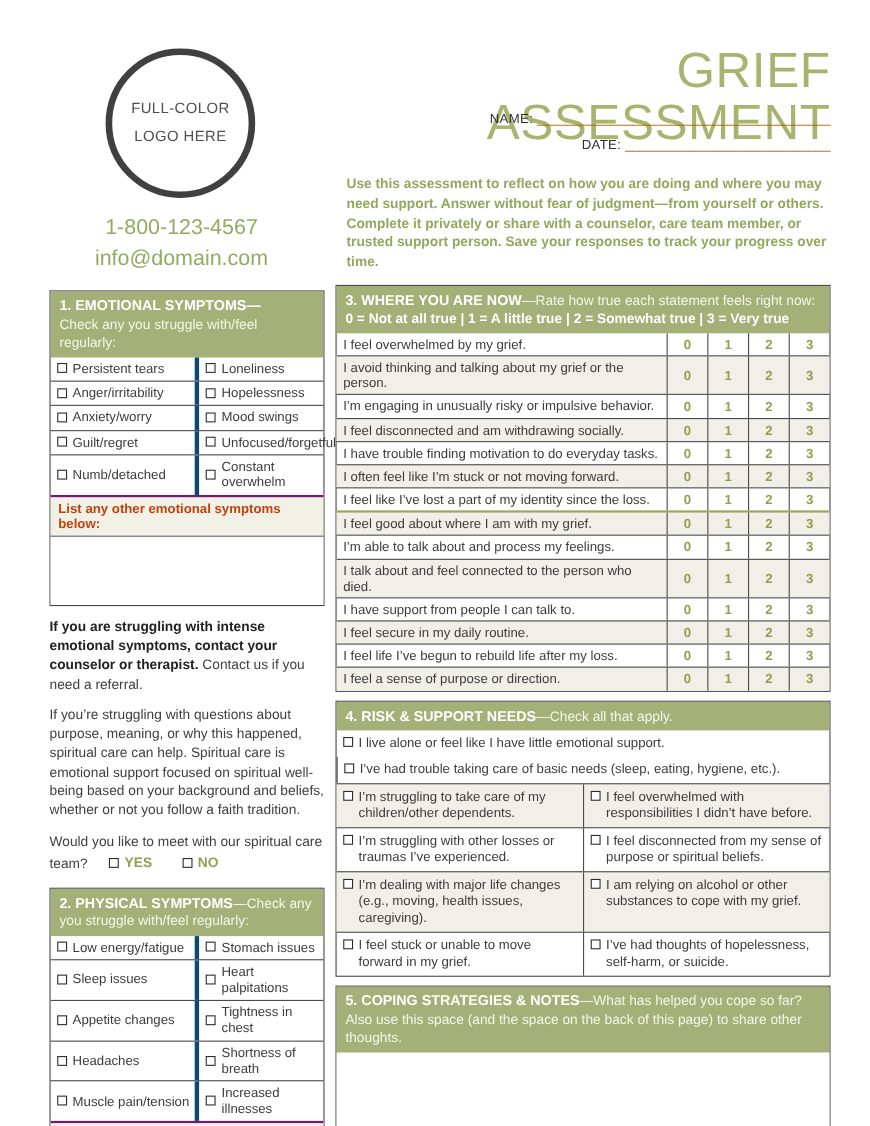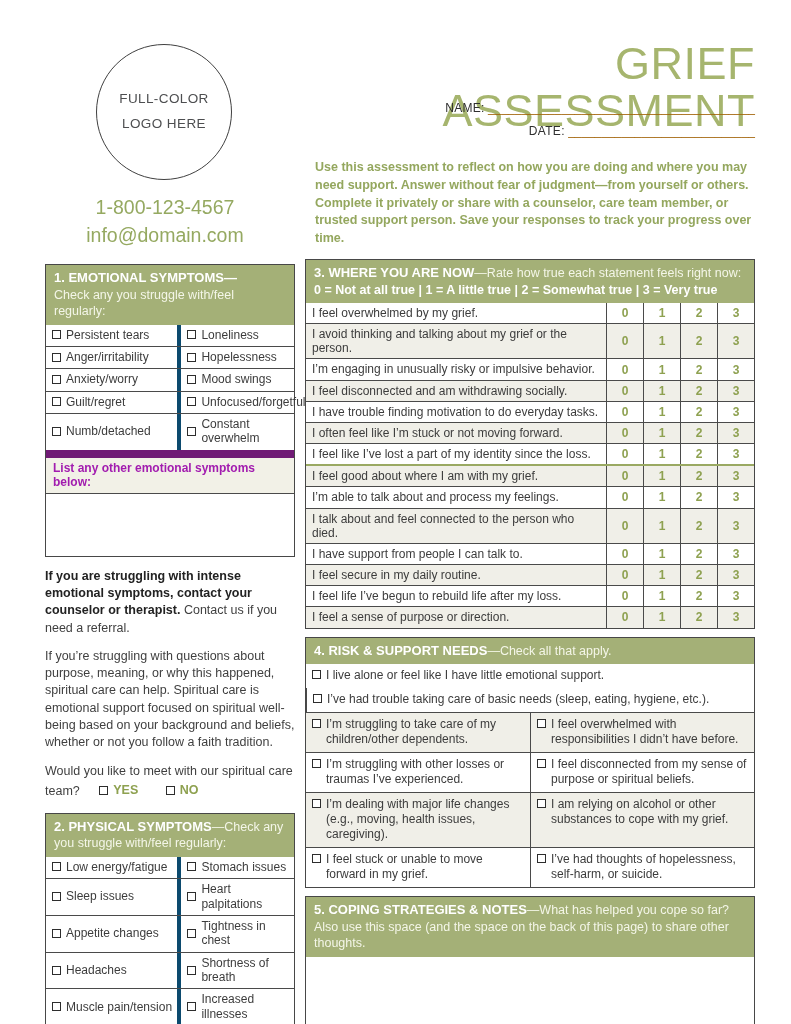--- a/index.html
+++ b/index.html
@@ -5,21 +5,21 @@
   * { box-sizing: border-box; margin: 0; padding: 0; }
   body { background: #e8e8e8; font-family: "Liberation Sans", "DejaVu Sans", sans-serif; }
   .page {
     position: relative; width: 791px; height: 1024px; background: #fff;
     margin: 0 auto; overflow: hidden; color: #3c3c3c;
   }
 
   
   .logo-circle {
     position: absolute; left: 96px; top: 44px; width: 136px; height: 136px;
-    border: 1px solid #404040; border-radius: 50%;
+    border: 6px solid #404040; border-radius: 50%;
     display: flex; flex-direction: column; align-items: center; justify-content: center;
     color: #4d4e50; font-size: 13.5px; letter-spacing: .4px; line-height: 1.85;
   }
   .contact-block { position: absolute; left: 40px; top: 193px; width: 250px; text-align: center;
     color: #95a961; font-size: 19.5px; line-height: 1.45; }
   .page-title {
     position: absolute; left: 300px; top: 40px; width: 455px; text-align: right;
     font-size: 45px; font-weight: 400; letter-spacing: .5px; color: #a6b56e; line-height: 1.05;
   }
   .namedate { position: absolute; left: 305px; top: 101px; width: 450px; text-align: right;
@@ -44,22 +44,22 @@
   .sec-header .scale { font-weight: bold; display: block; }
 
   
   .ck-row { display: flex; border-top: 1px solid #4a4a4a; }
   .ck-row:first-child { border-top: none; }
   .ck-cell { flex: 0 0 53%; padding: 3px 4px 4px 6px; font-size: 12px; line-height: 1.2;
     display: flex; align-items: center; }
   .ck-cell-r { flex: 0 0 47%; border-left: 4px solid #0c4a6e; }
   .cbx { flex: 0 0 auto; display: inline-block; width: 9px; height: 9px;
     border: 1.3px solid #2d2d2d; margin-right: 5px; background: #fff; }
-  .strip { background: #f2f1e7; color: #a21caf; font-weight: bold; font-size: 12px;
-    padding: 3px 7px 4px 7px; border-top: 8px solid #701a75; border-bottom: 1px solid #4a4a4a; }
+  .strip { background: #f2f1e7; color: #c2410c; font-weight: bold; font-size: 12px;
+    padding: 3px 7px 4px 7px; border-top: 2px solid #701a75; border-bottom: 1px solid #4a4a4a; }
   .writein { height: 62px; background: #fff; }
 
   
   .note { font-size: 12.5px; line-height: 1.38; color: #3f3f3f; margin-top: 11px; }
   .note b { color: #222; }
   .yesno { font-size: 12.5px; line-height: 1.5; color: #3f3f3f; margin-top: 11px; }
   .yn-opt { display: inline-flex; align-items: center; margin-left: 16px; margin-right: 8px;
     color: #8ea150; font-weight: bold; }
   .yn-opt .cbx { border-color: #2d2d2d; }
 

